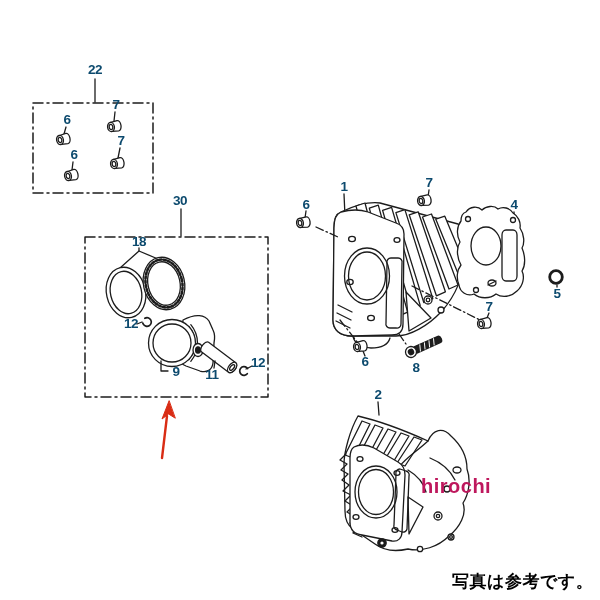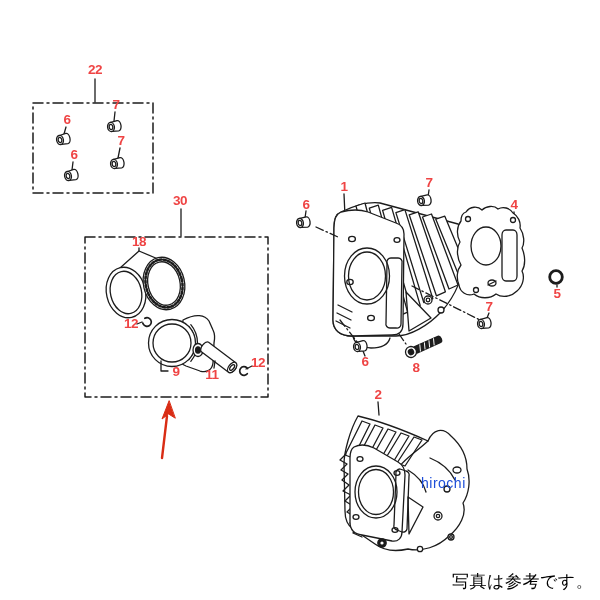--- a/index.html
+++ b/index.html
@@ -2,32 +2,33 @@
 <html><head>
 <meta charset="utf-8">
 <style>
   html,body{margin:0;padding:0;}
   body{font-family:"Liberation Sans",sans-serif;background:#fff;}
   #stage{position:relative;width:600px;height:600px;background:#ffffff;overflow:hidden;}
   #art{position:absolute;left:0;top:0;}
   .callout{
     position:absolute;transform:translate(-50%,-50%);
     font-family:"Liberation Sans",sans-serif;
-    font-weight:bold;font-size:13.5px;color:#ef4444;
+    font-weight:bold;font-size:13.5px;color:#0c4a6e;
     letter-spacing:-0.5px;white-space:nowrap;line-height:1;text-align:center;
   }
   #watermark{
     position:absolute;left:421px;top:475px;
-    font-size:14px;color:#1d4ed8;letter-spacing:0.5px;
+    font-size:20px;color:#be185d;letter-spacing:0.5px;
     font-family:"Liberation Sans",sans-serif;
+    font-weight:bold;
   }
   #caption{
     position:absolute;left:452px;top:570px;width:146px;
     font-size:17px;color:#000;letter-spacing:0.5px;
-    font-family:"DejaVu Sans",sans-serif;font-weight:400;
+    font-family:"DejaVu Sans",sans-serif;font-weight:700;
   }
   svg *{vector-effect:non-scaling-stroke;}
 </style>
 </head>
 <body>
 
 <div id="stage">
 
 <svg id="art" width="600" height="600" viewBox="0 0 600 600" fill="none" stroke="#1c1c1c" stroke-width="1.3" stroke-linecap="round" stroke-linejoin="round">
 

